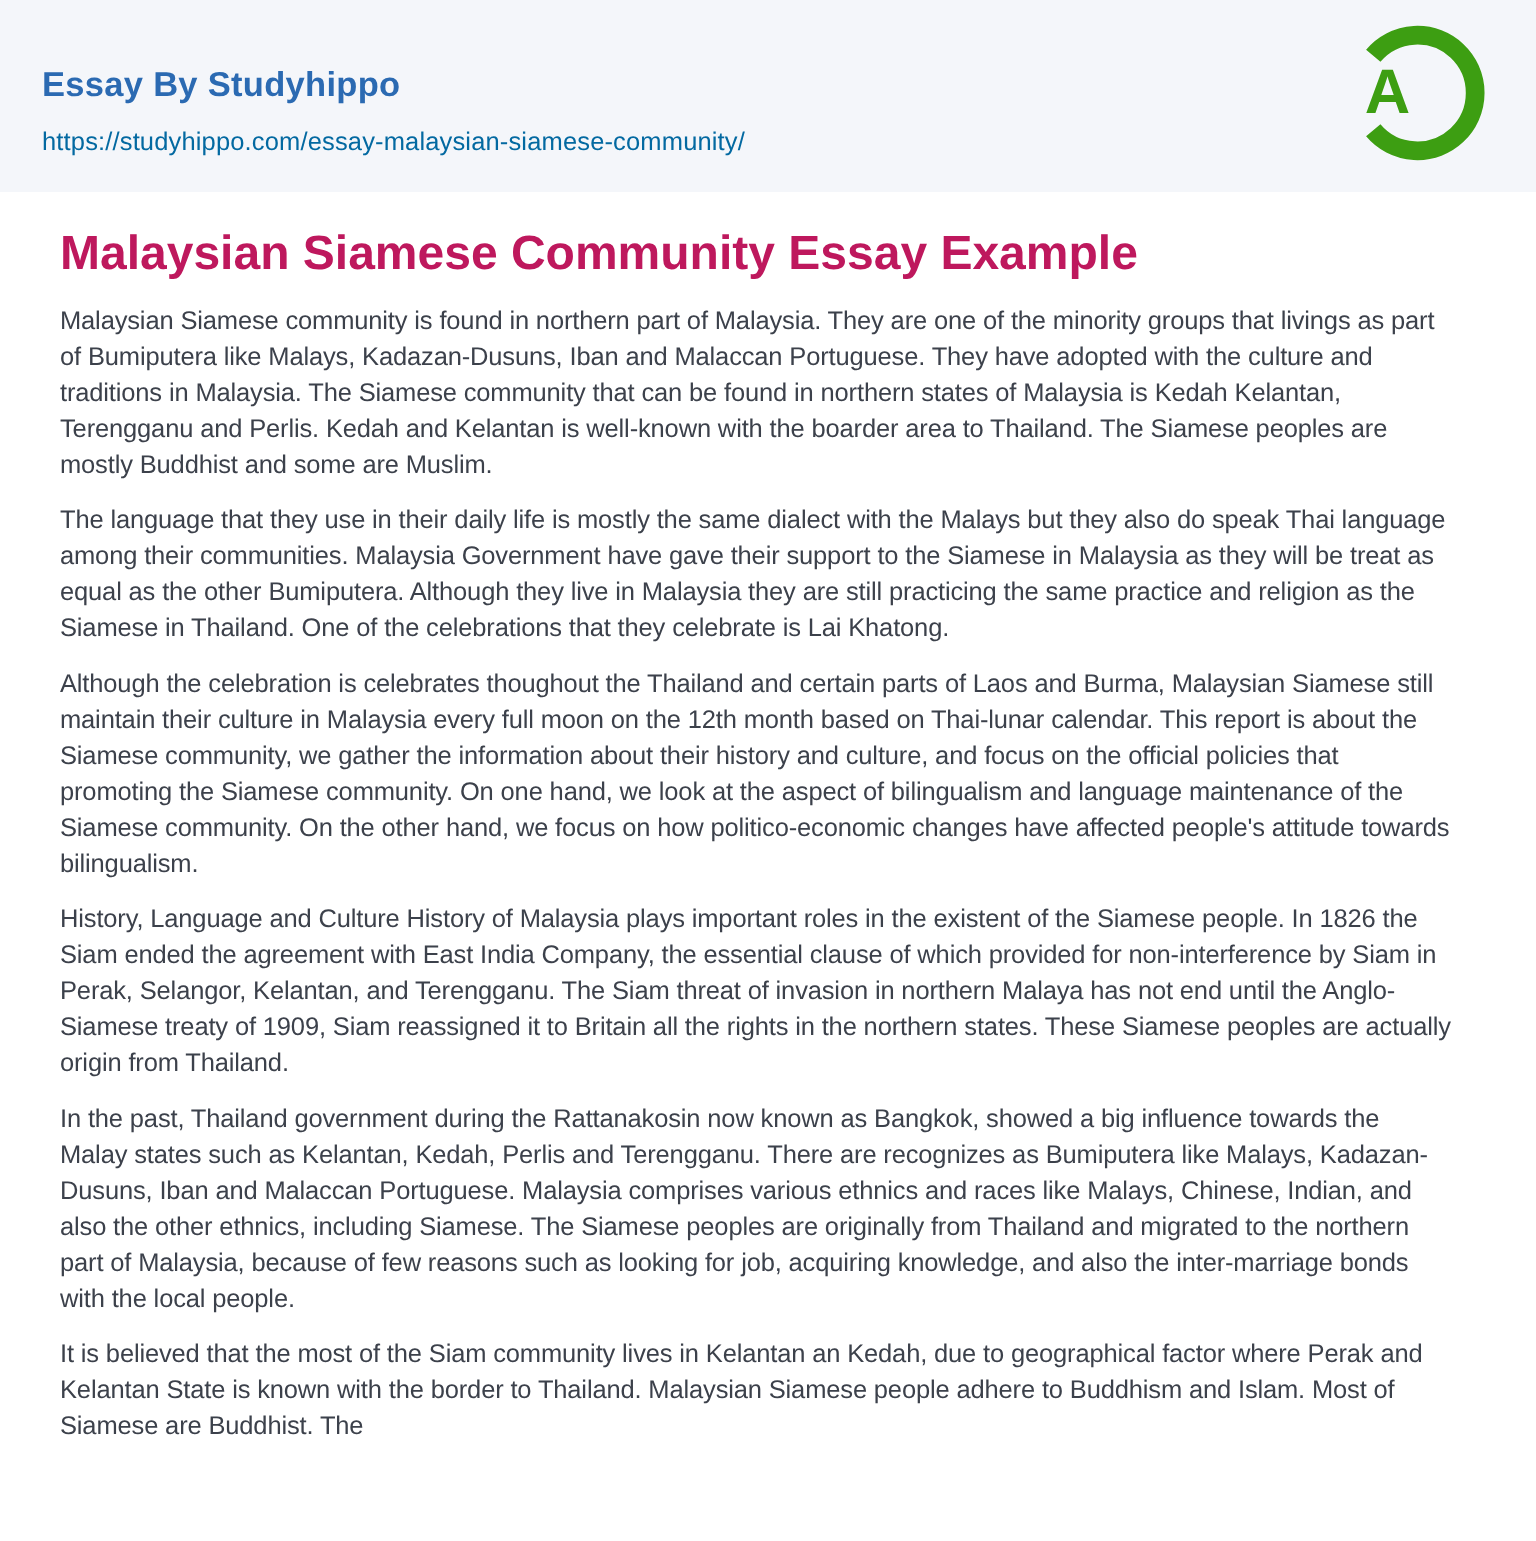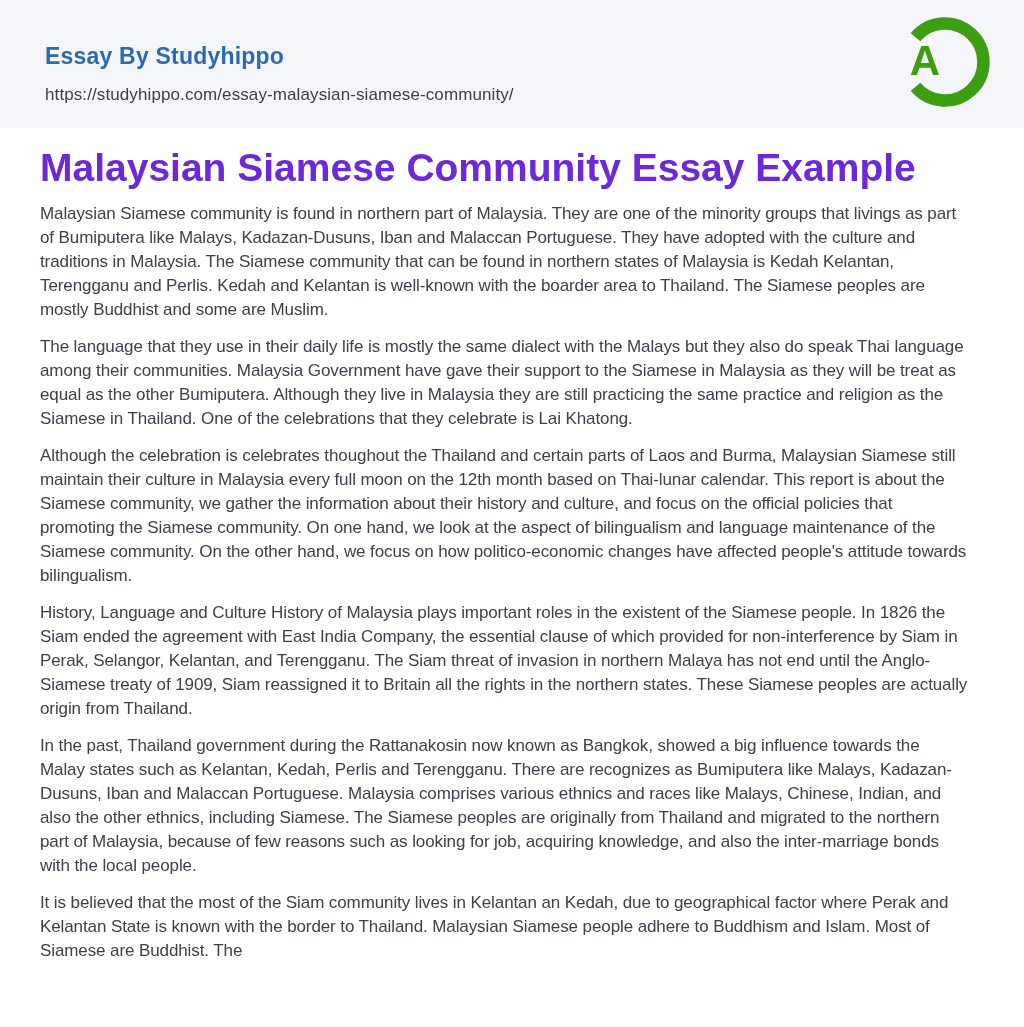--- a/index.html
+++ b/index.html
@@ -11,58 +11,58 @@
   }
   .page { width: 1024px; height: 1027px; overflow: hidden; }
 
   
   .header {
     position: relative;
     width: 100%;
     height: 128px;
     background: #f4f6fa;
   }
-  .header-text { position: absolute; left: 45px; top: 42px; }
+  .header-text { position: absolute; left: 28px; top: 42px; }
   .site-title {
     display: block;
     color: #2b6ab2;
     font-size: 23px;
     font-weight: 700;
     letter-spacing: 0.2px;
     text-decoration: none;
     line-height: 28px;
     cursor: pointer;
   }
   .page-url {
     display: block;
     margin-top: 15px;
-    color: #404040;
+    color: #0369a1;
     font-size: 17px;
     font-weight: 400;
     letter-spacing: 0.1px;
     text-decoration: none;
     line-height: 20px;
     cursor: pointer;
   }
   .logo {
     position: absolute;
     top: 16px;
     right: 33px;
     width: 92px;
     height: 94px;
   }
 
   
   .content { padding: 0 40px; }
   .article-title {
     margin: 20px 0 14px 0;
-    font-size: 39px;
+    font-size: 32px;
     line-height: 40px;
     font-weight: 800;
-    color: #6d28d9;
+    color: #be185d;
     letter-spacing: 0;
   }
   .para {
     margin: 0 16px 13px 0;
     max-width: 950px;
     font-size: 17px;
     line-height: 24px;
     color: #3c414b;
     letter-spacing: -0.1px;
   }

